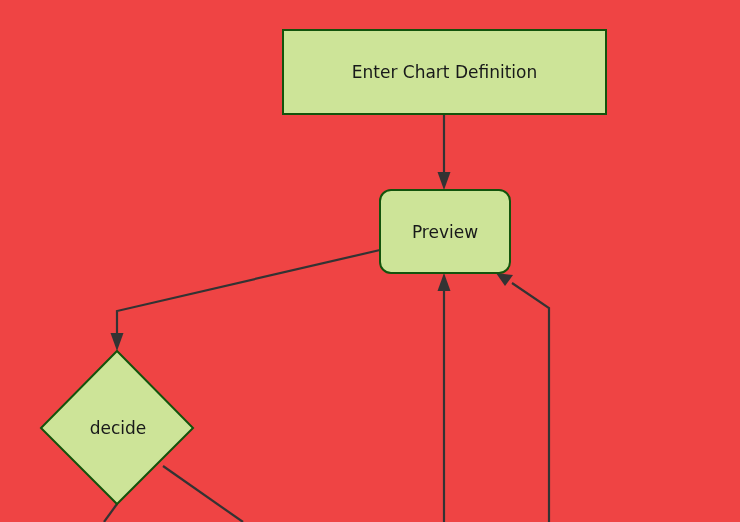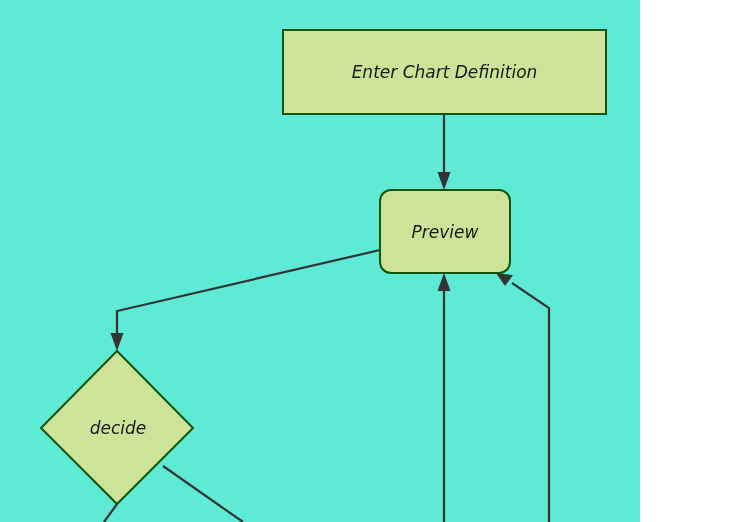--- a/index.html
+++ b/index.html
@@ -8,24 +8,23 @@
     background: #ffffff;
   }
   body {
     width: 740px;
     height: 522px;
     overflow: hidden;
     font-family: "DejaVu Sans", sans-serif;
   }
   #flowchart-canvas {
     position: relative;
-    width: 640px;
+    width: 740px;
     height: 522px;
-    background: #5eead4;
-    font-style: italic;
+    background: #ef4444;
   }
   svg.diagram {
     position: absolute;
     top: 0;
     left: 0;
     width: 740px;
     height: 522px;
     display: block;
   }
   .node-shape {

